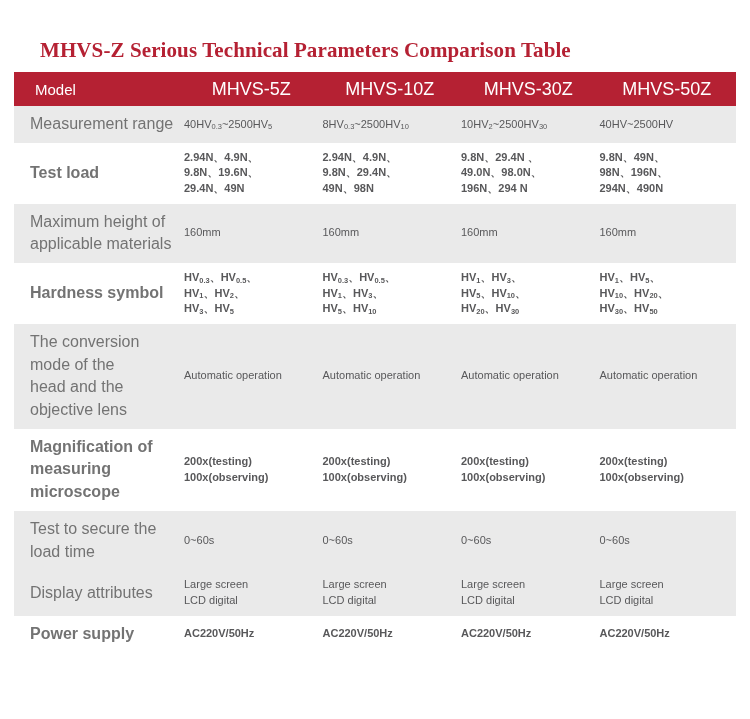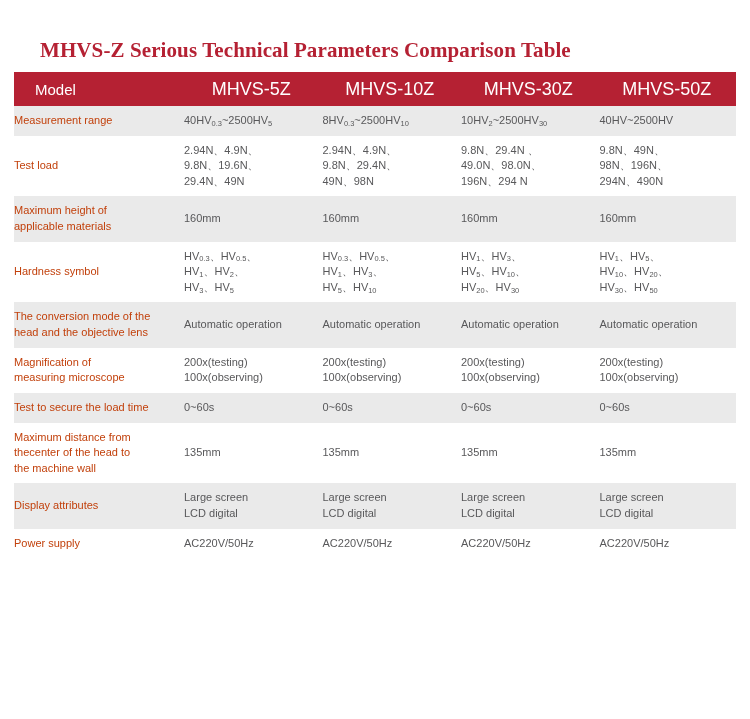--- a/index.html
+++ b/index.html
@@ -51,37 +51,37 @@
     vertical-align: middle;
     border: none;
   }
   #spec-table thead th.h-label {
     text-align: left;
     padding-left: 21px;
     font-size: 15px;
   }
 
   #spec-table tbody tr.stripe-a td { background: #eaeaea; }
-  #spec-table tbody tr.stripe-b td { background: #ffffff; }
+  #spec-table tbody tr.stripe-b td { background: #ffffff; font-weight: bold; }
 
   #spec-table tbody td {
     font-size: 11px;
     color: #58585a;
     vertical-align: middle;
     text-align: left;
     border: none;
     line-height: 1.42;
     padding: 7px 2px;
   }
   #spec-table tbody td.lbl {
     text-align: left;
-    padding-left: 0;
+    padding-left: 16px;
     padding-right: 6px;
-    font-size: 11px;
-    color: #c2410c;
+    font-size: 16px;
+    color: #737373;
   }
   #spec-table tbody td .ml {
     display: block;
     white-space: pre-line;
   }
   sub {
     font-size: 0.68em;
     vertical-align: baseline;
     position: relative;
     bottom: -0.22em;
@@ -225,39 +225,20 @@
         <td>
           <span class="ml">0~60s</span>
         </td>
         <td>
           <span class="ml">0~60s</span>
         </td>
         <td>
           <span class="ml">0~60s</span>
         </td>
       </tr>
-      <tr class="stripe-b">
-        <td class="lbl">
-          <span class="ml">Maximum distance from
-thecenter of the head to
-the machine wall</span>
-        </td>
-        <td>
-          <span class="ml">135mm</span>
-        </td>
-        <td>
-          <span class="ml">135mm</span>
-        </td>
-        <td>
-          <span class="ml">135mm</span>
-        </td>
-        <td>
-          <span class="ml">135mm</span>
-        </td>
-      </tr>
       <tr class="stripe-a">
         <td class="lbl">
           <span class="ml">Display attributes</span>
         </td>
         <td>
           <span class="ml">Large screen<br>LCD digital</span>
         </td>
         <td>
           <span class="ml">Large screen<br>LCD digital</span>
         </td>

